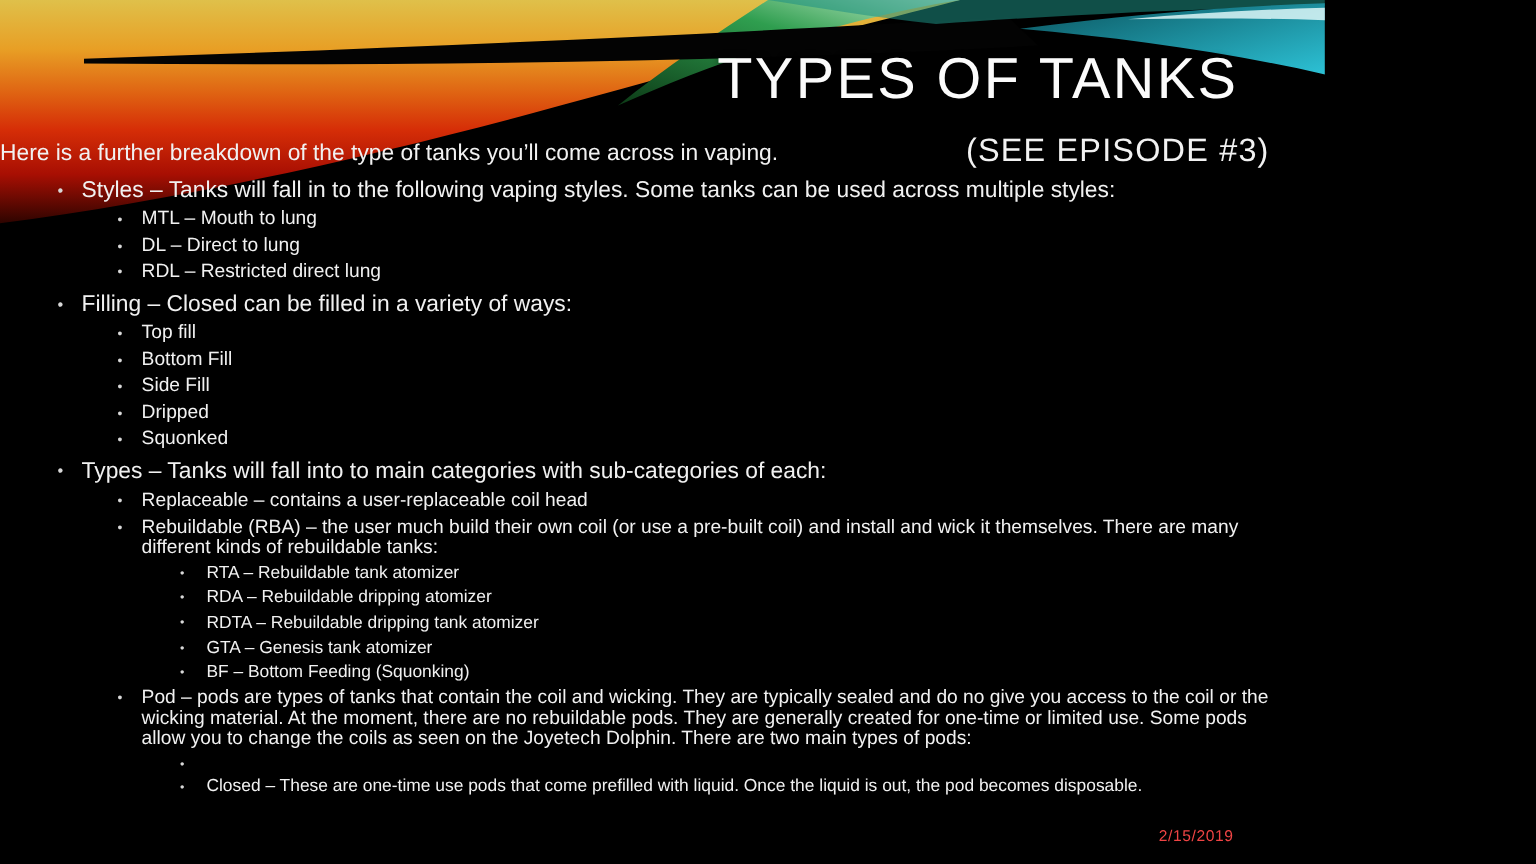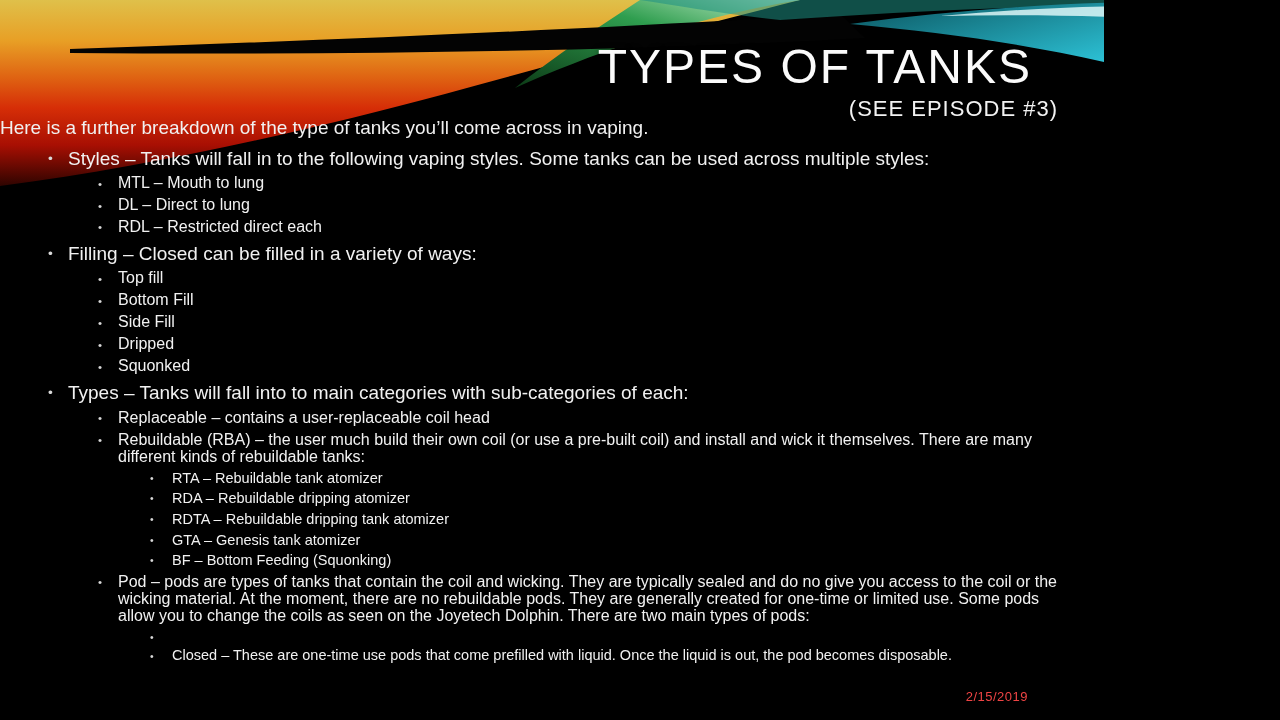--- a/index.html
+++ b/index.html
@@ -13,21 +13,21 @@
   .banner{position:absolute;top:0;left:0;width:1280px;height:190px;z-index:0;}
   .title-block{
     position:absolute;top:42px;right:72px;z-index:2;
     text-align:right;color:#fbfbfb;
   }
   .title{
     font-size:48px;letter-spacing:2px;font-weight:400;line-height:1.05;
     text-shadow:0 0 6px rgba(0,0,0,.8);
   }
   .subtitle{
-    font-size:22px;letter-spacing:1px;margin-top:4px;margin-right:-26px;color:#f2f2f2;
+    font-size:27px;letter-spacing:1px;margin-top:18px;margin-right:-26px;color:#f2f2f2;
   }
   .slide-number{
     position:absolute;left:1180px;top:50px;z-index:3;
     color:#cfcfcf;font-size:15px;
   }
   .body{
     position:absolute;top:118px;left:0;right:0;z-index:2;
     padding-right:45px;color:#f1f1f1;
   }
   .line{display:flex;align-items:flex-start;line-height:1.08;margin:0 0 5px 0;}
@@ -95,21 +95,21 @@
       <div class="line l2">
         <span class="bullet">•</span>
         <span class="text">MTL – Mouth to lung</span>
       </div>
       <div class="line l2">
         <span class="bullet">•</span>
         <span class="text">DL – Direct to lung</span>
       </div>
       <div class="line l2">
         <span class="bullet">•</span>
-        <span class="text">RDL – Restricted direct each</span>
+        <span class="text">RDL – Restricted direct lung</span>
       </div>
       <div class="line l1">
         <span class="bullet">•</span>
         <span class="text">Filling – Closed can be filled in a variety of ways:</span>
       </div>
       <div class="line l2">
         <span class="bullet">•</span>
         <span class="text">Top fill</span>
       </div>
       <div class="line l2">

